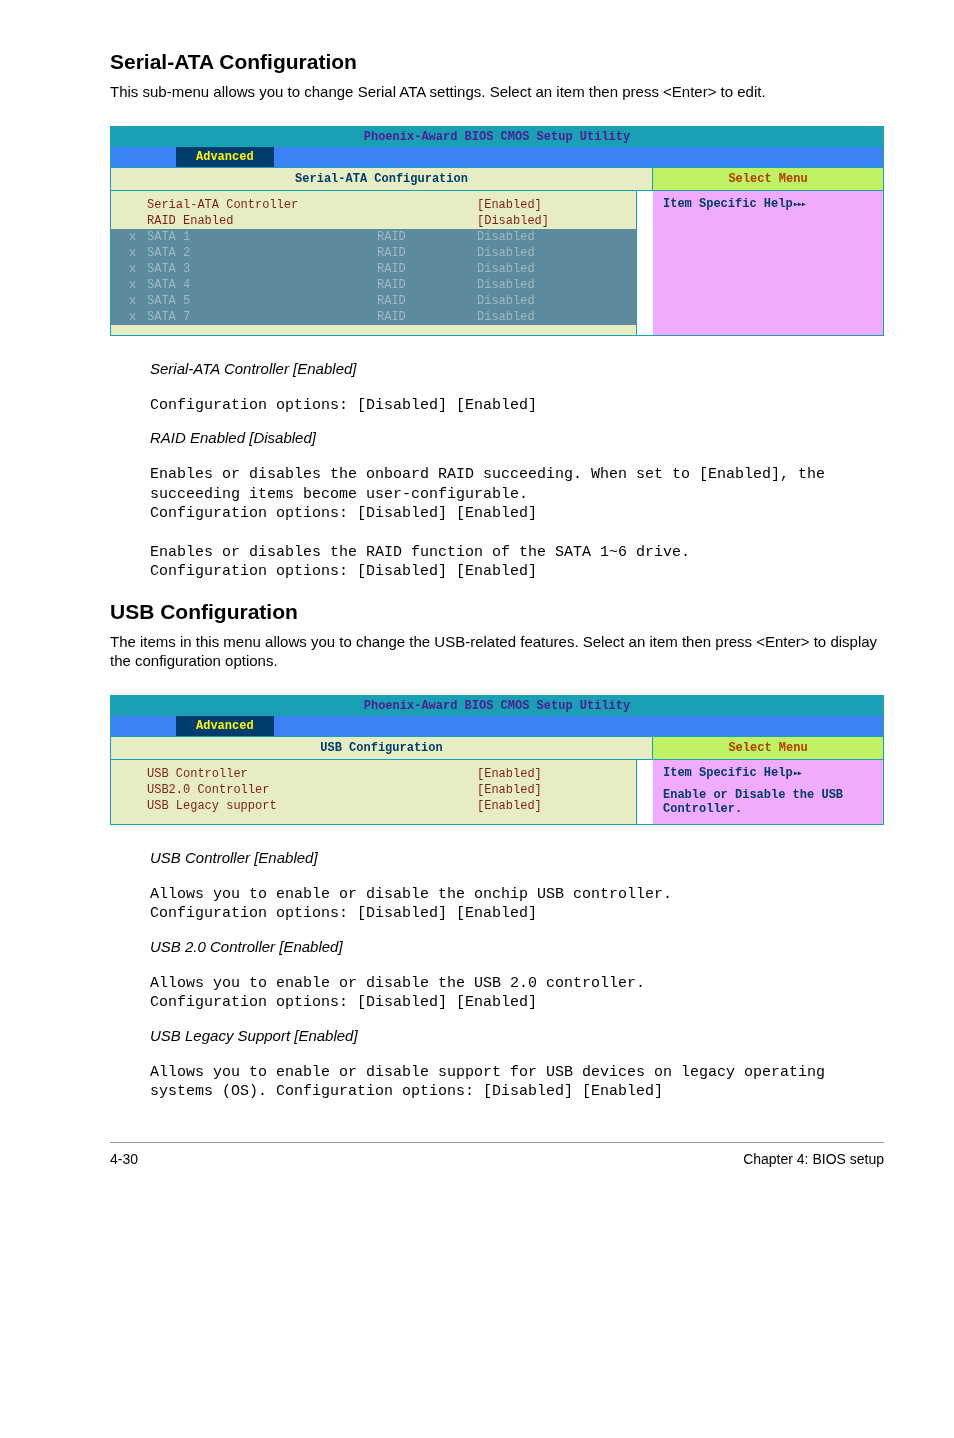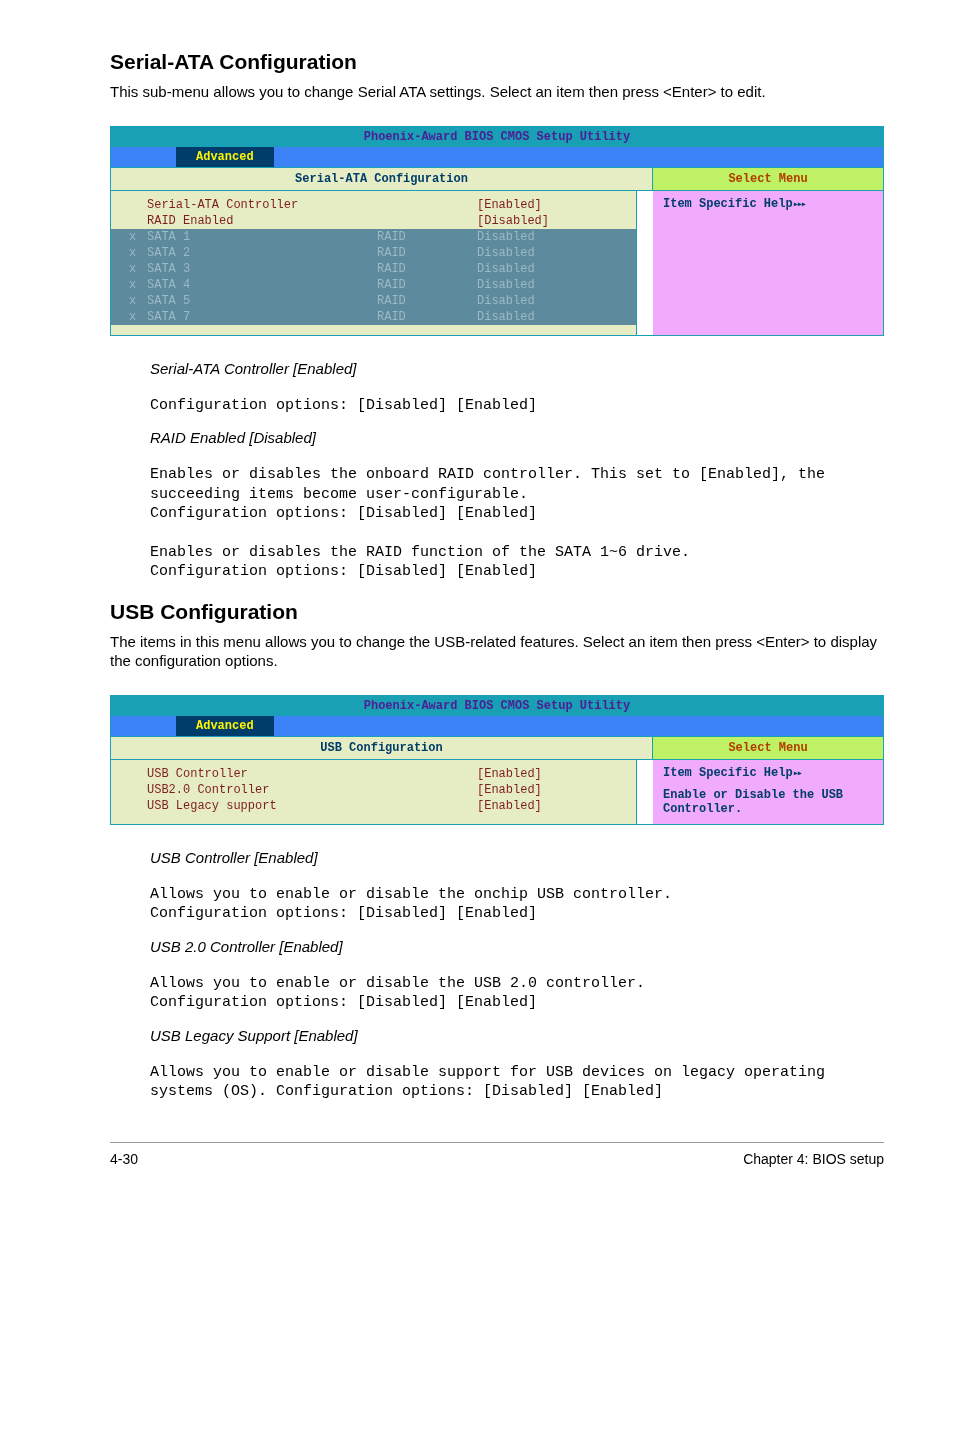--- a/index.html
+++ b/index.html
@@ -214,21 +214,21 @@
         <span>Item Specific Help</span><span class="help-arrows3"></span>
       </div>
     </div>
   </div>
 
   <div class="indent-block">
     <p class="param-head">Serial-ATA Controller [Enabled]</p>
     <p class="param-body">Configuration options: [Disabled] [Enabled]</p>
 
     <p class="param-head">RAID Enabled [Disabled]</p>
-    <p class="param-body" style="white-space:pre-line">Enables or disables the onboard RAID controller. This set to [Enabled], the succeeding items become user-configurable.
+    <p class="param-body" style="white-space:pre-line">Enables or disables the onboard RAID succeeding. When set to [Enabled], the succeeding items become user-configurable.
 Configuration options: [Disabled] [Enabled]</p>
 
     <p class="param-body" style="white-space:pre-line;margin-bottom:4px">Enables or disables the RAID function of the SATA 1~6 drive.
 Configuration options: [Disabled] [Enabled]</p>
   </div>
 
   <h2>USB Configuration</h2>
   <p class="body">The items in this menu allows you to change the USB-related features. Select an item then press &lt;Enter&gt; to display the configuration options.</p>
 
   <div class="bios">

